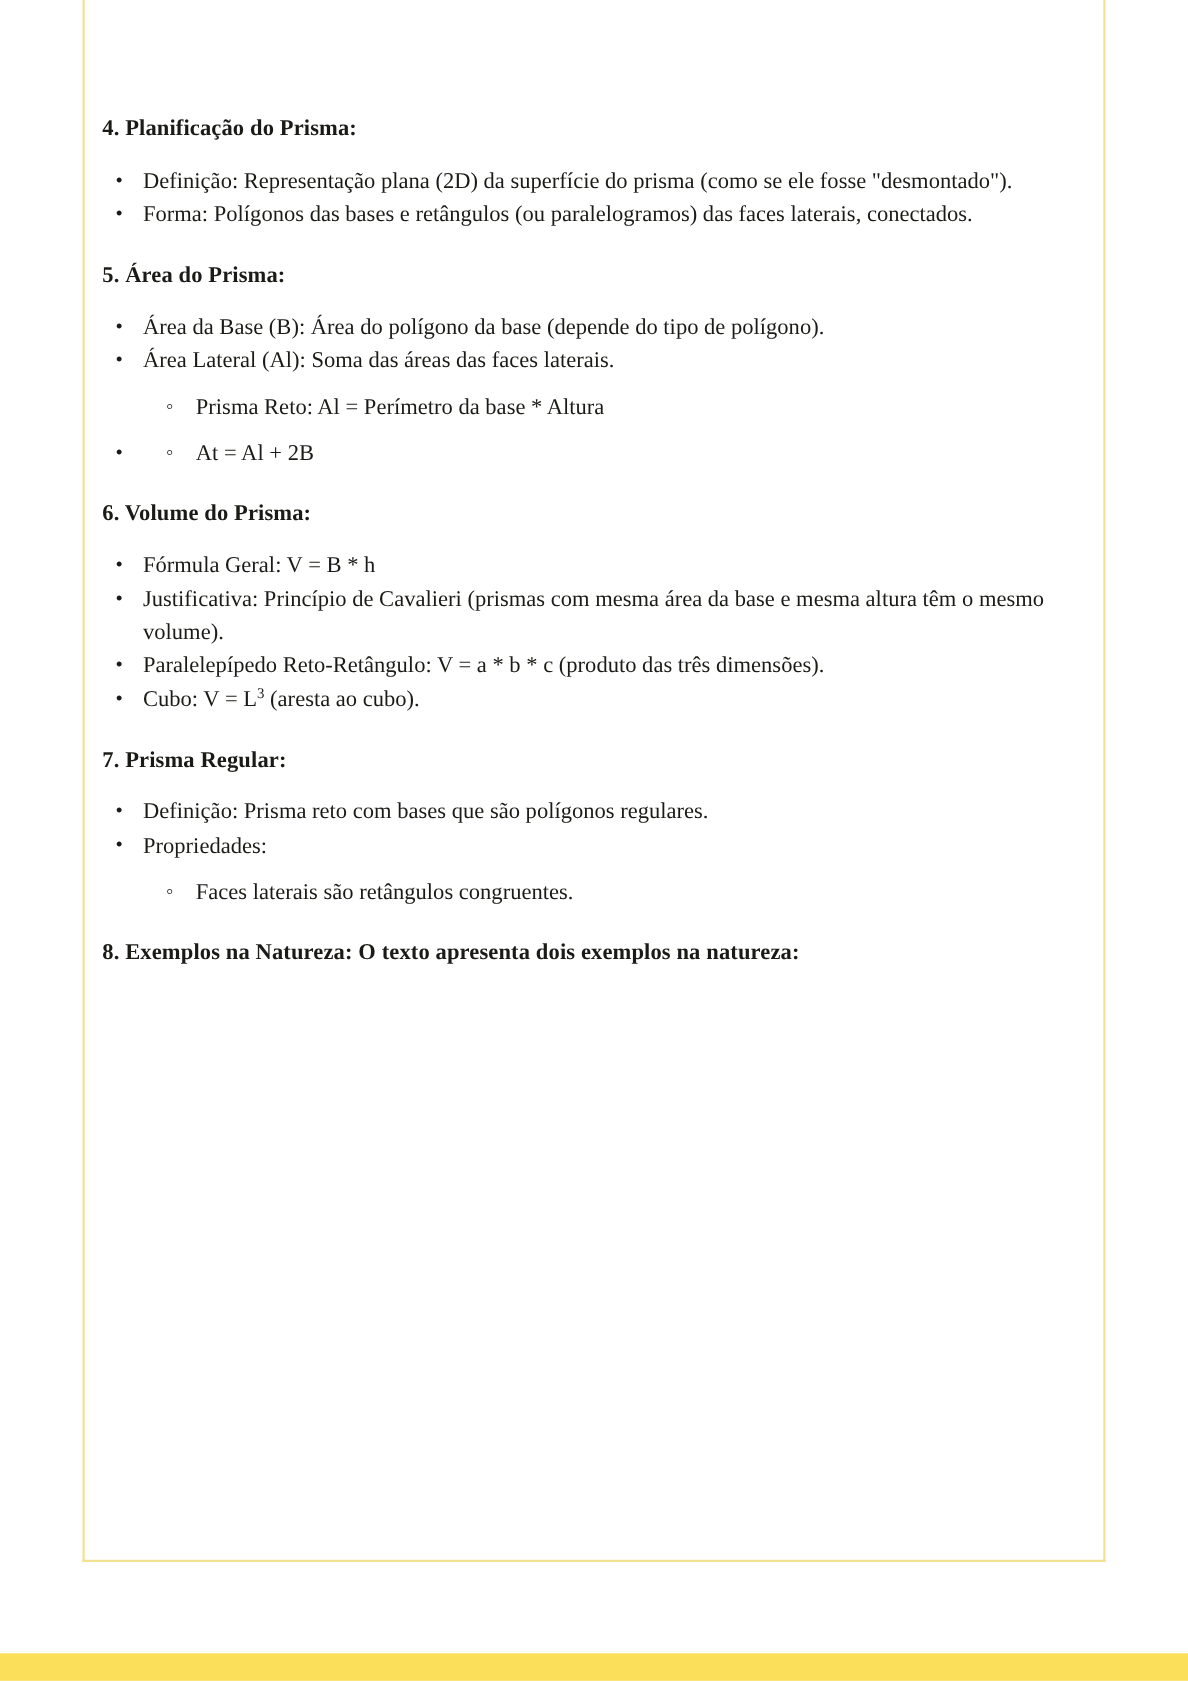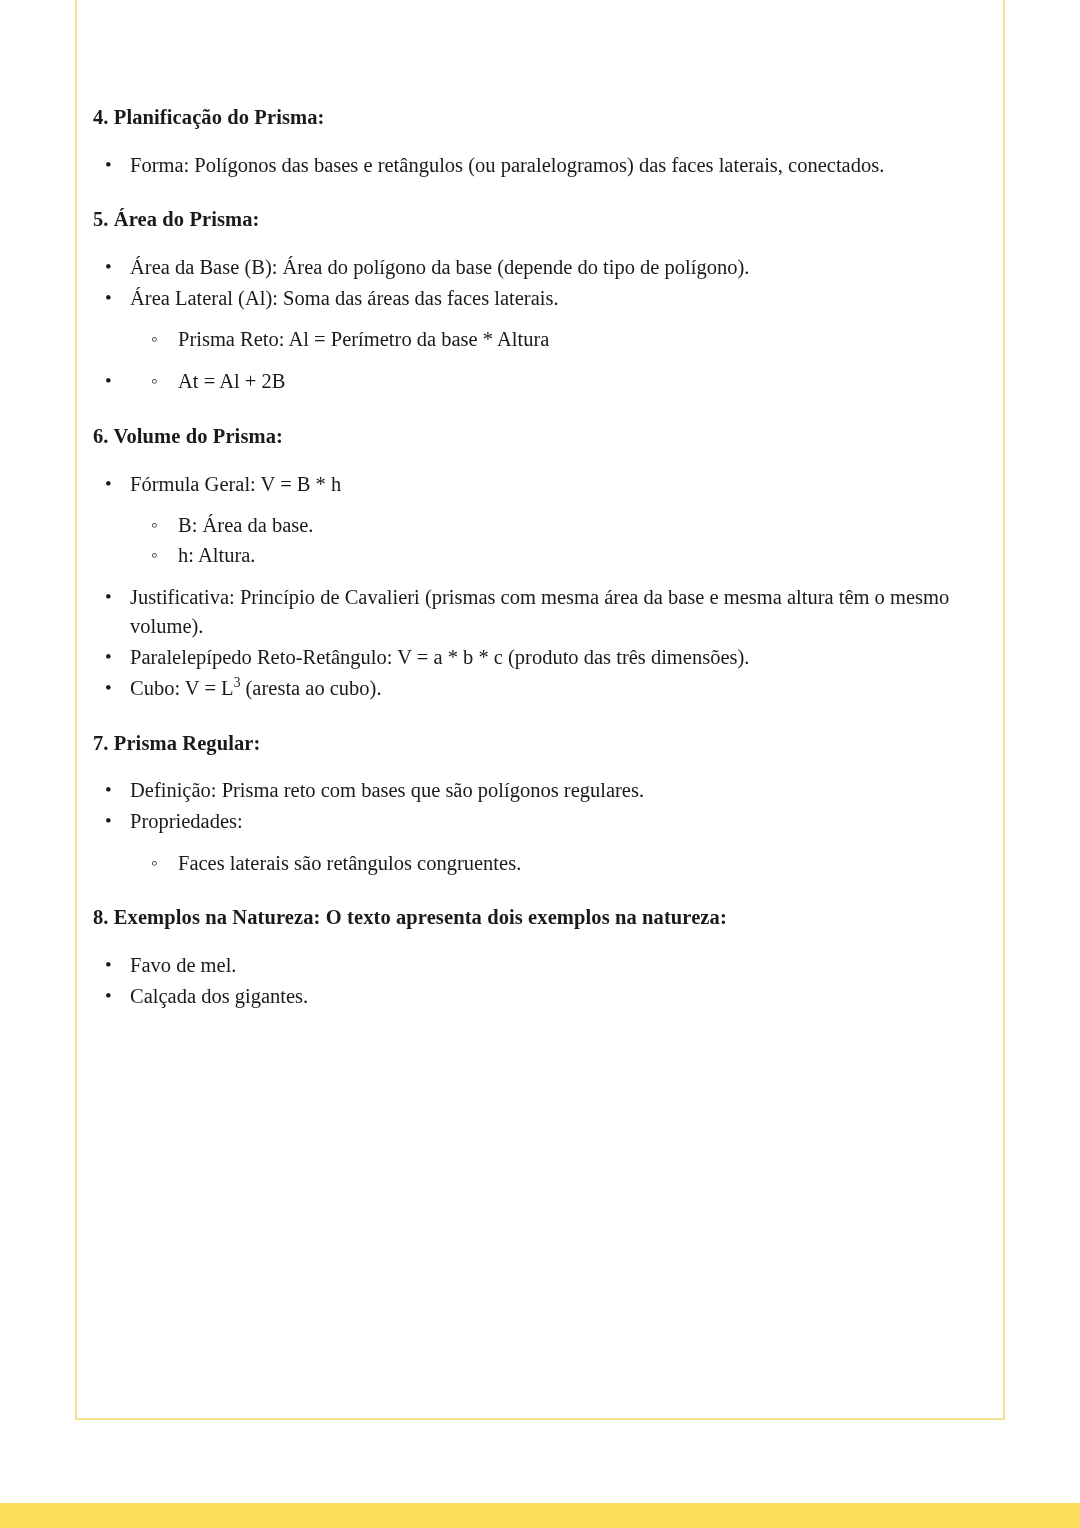--- a/index.html
+++ b/index.html
@@ -115,20 +115,23 @@
 <body style="background: rgb(255, 255, 255); color: rgb(26, 26, 22);">
 
 <div class="page-frame" style="border-left-color: rgb(242, 225, 147); border-right-color: rgb(242, 225, 147); border-bottom-color: rgb(242, 225, 147);"></div>
 
 <div class="content">
 
   <div class="block">
     <h2 class="section-heading">4. Planificação do Prisma:</h2>
     <ul class="lvl1">
       <li>
+        <span>Definição: Representação plana (2D) da superfície do prisma (como se ele fosse "desmontado").</span>
+      </li>
+      <li>
         <span>Forma: Polígonos das bases e retângulos (ou paralelogramos) das faces laterais, conectados.</span>
       </li>
     </ul>
   </div>
 
   <div class="block">
     <h2 class="section-heading">5. Área do Prisma:</h2>
     <ul class="lvl1">
       <li>
         <span>Área da Base (B): Área do polígono da base (depende do tipo de polígono).</span>
@@ -149,28 +152,20 @@
         </ul>
       </li>
     </ul>
   </div>
 
   <div class="block">
     <h2 class="section-heading">6. Volume do Prisma:</h2>
     <ul class="lvl1">
       <li>
         <span>Fórmula Geral: V = B * h</span>
-        <ul class="lvl2">
-          <li>
-            <span>B: Área da base.</span>
-          </li>
-          <li>
-            <span>h: Altura.</span>
-          </li>
-        </ul>
       </li>
       <li>
         <span>Justificativa: Princípio de Cavalieri (prismas com mesma área da base e mesma altura têm o mesmo volume).</span>
       </li>
       <li>
         <span>Paralelepípedo Reto-Retângulo: V = a * b * c (produto das três dimensões).</span>
       </li>
       <li>
         <span>Cubo: V = L</span><sup>3</sup><span> (aresta ao cubo).</span>
       </li>
@@ -189,25 +184,17 @@
           <li>
             <span>Faces laterais são retângulos congruentes.</span>
           </li>
         </ul>
       </li>
     </ul>
   </div>
 
   <div class="block">
     <h2 class="section-heading">8. Exemplos na Natureza: O texto apresenta dois exemplos na natureza:</h2>
-    <ul class="lvl1">
-      <li>
-        <span>Favo de mel.</span>
-      </li>
-      <li>
-        <span>Calçada dos gigantes.</span>
-      </li>
-    </ul>
   </div>
 
 </div>
 
 <div class="footer-bar" style="background: rgb(251, 222, 90);"></div>
 
 </body></html>

